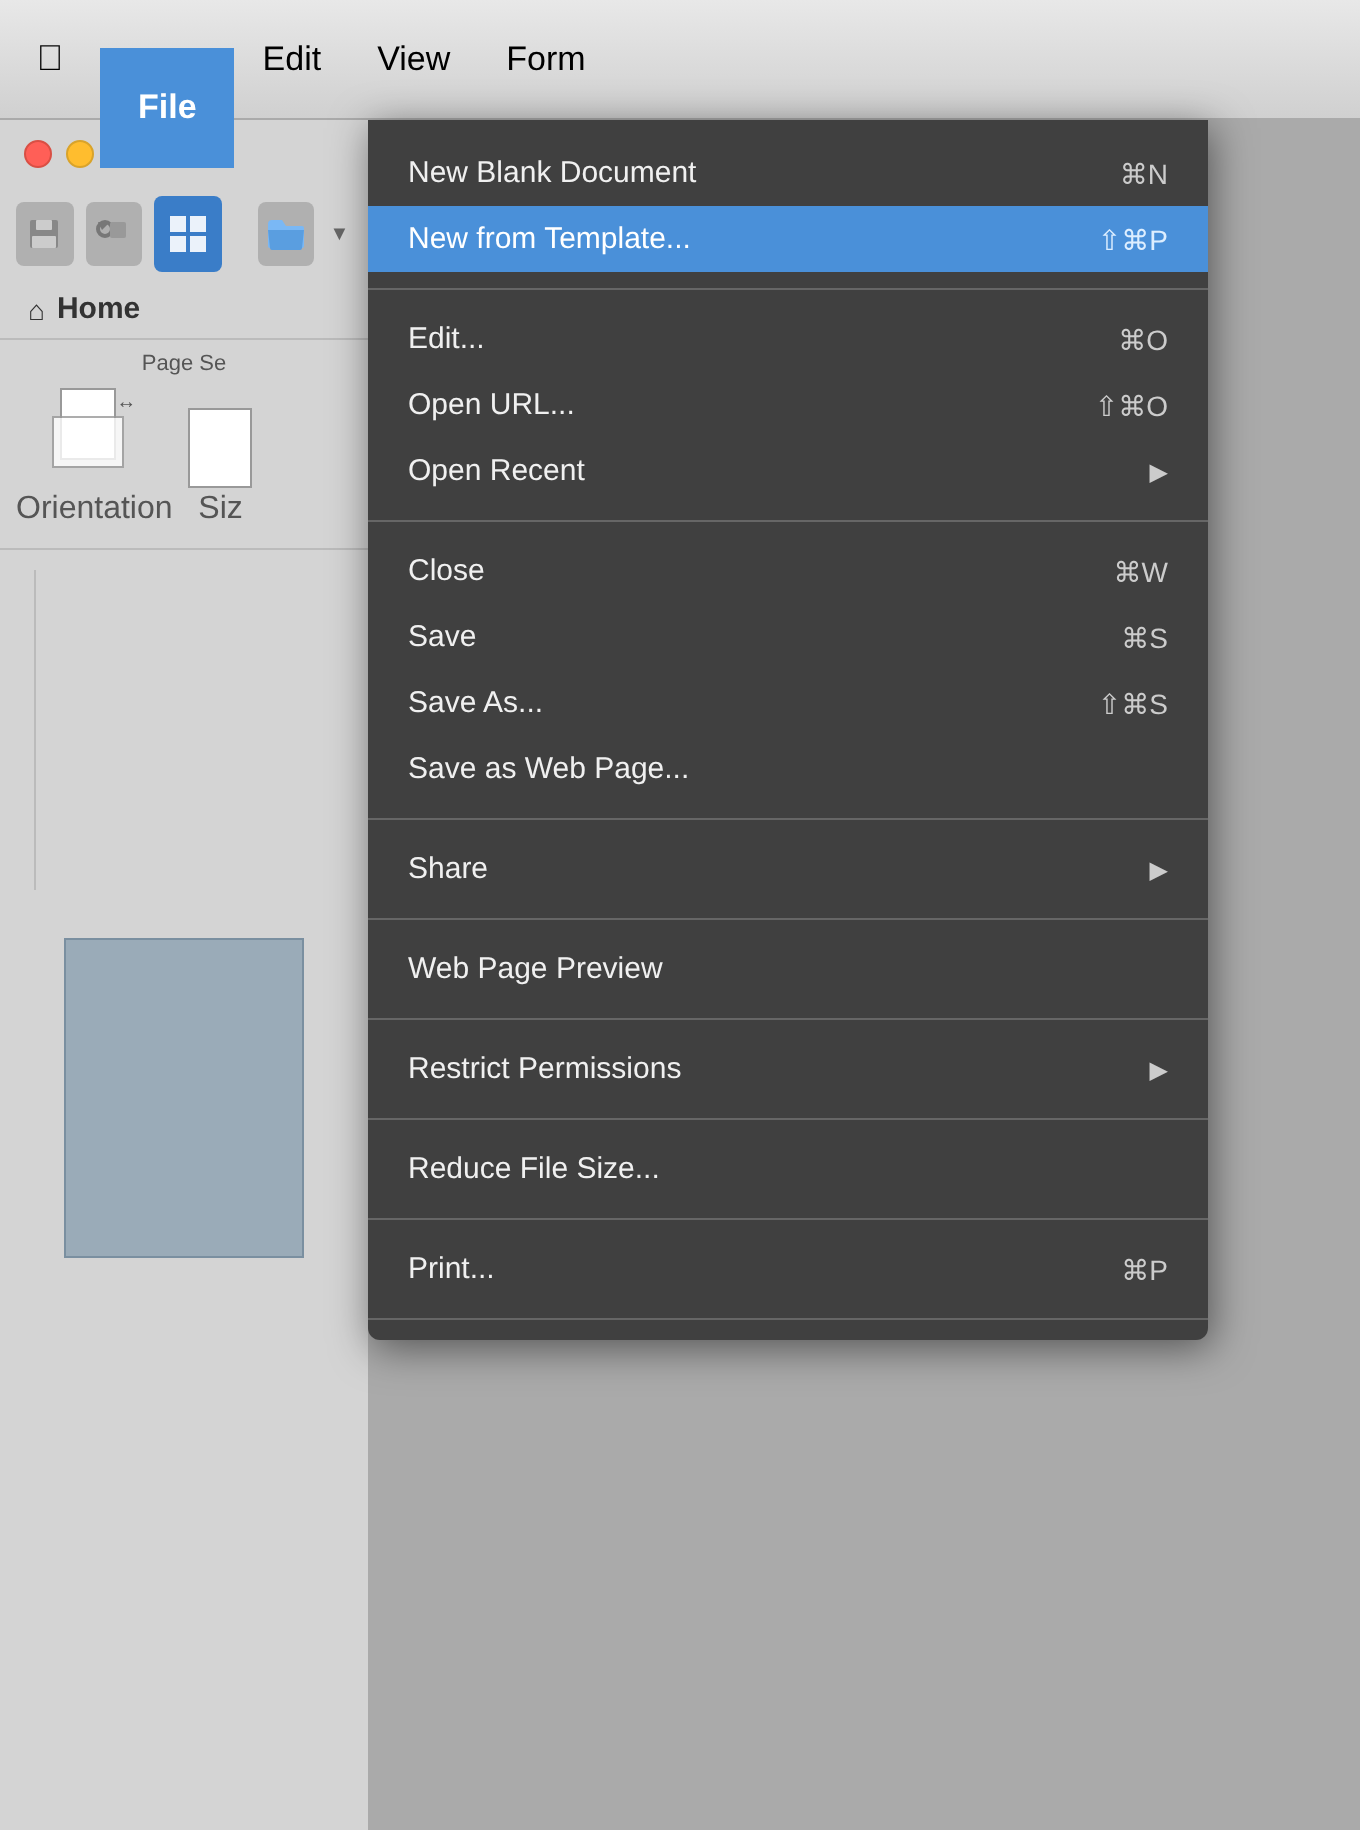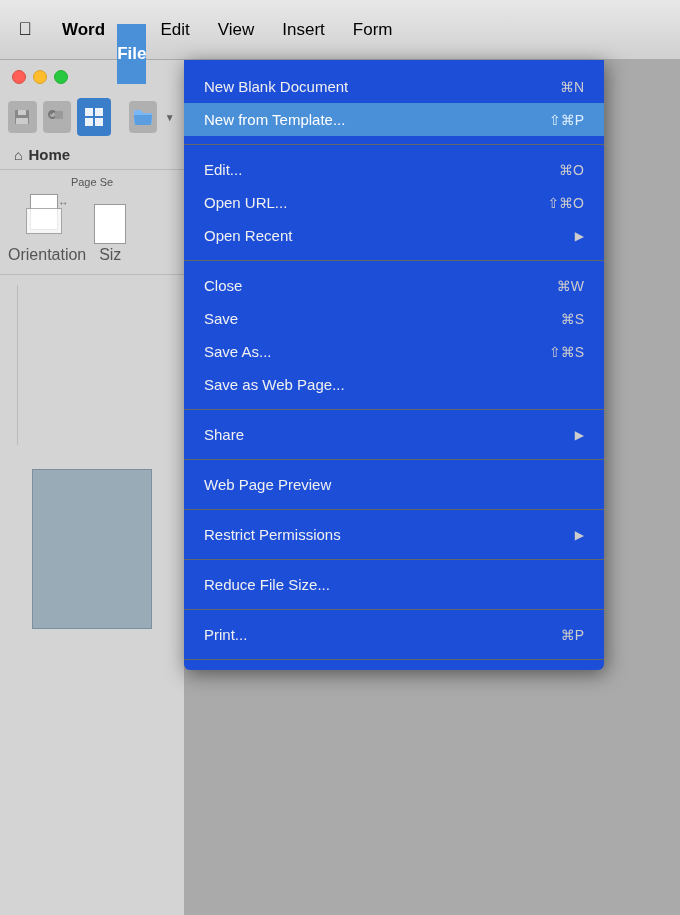--- a/index.html
+++ b/index.html
@@ -44,21 +44,21 @@
       display: flex;
       align-items: center;
       font-size: 17px;
       font-weight: 700;
       color: #000;
     }
 
     .menu-item-active {
       background: #4a90d9;
       color: white;
-      padding: 0 0;
+      padding: 0 19px;
       height: 60px;
       display: flex;
       align-items: center;
       font-size: 17px;
       font-weight: 600;
       margin-top: 48px;
     }
 
     .menu-item-bar {
       padding: 0 14px;
@@ -126,21 +126,21 @@
       flex-direction: column;
       align-items: center;
     }
 
     
     .dropdown-menu {
       position: absolute;
       top: 60px;
       left: 184px;
       width: 420px;
-      background: #1d4ed8;
+      background: #404040;
       z-index: 200;
       border-radius: 0 0 6px 6px;
       box-shadow: 2px 4px 20px rgba(0,0,0,0.5);
       padding: 6px 0;
     }
 
     .menu-section {
       padding: 4px 0;
     }
 
@@ -208,34 +208,28 @@
     }
 
   </style>
 </head>
 <body>
 
 <div class="menubar">
   <div class="apple-menu">
     <span style="font-size:18px;"></span>
   </div>
-  <div class="menu-item-word">
-    <span>Word</span>
-  </div>
   <div class="menu-item-active">
     <span>File</span>
   </div>
   <div class="menu-item-bar">
     <span>Edit</span>
   </div>
   <div class="menu-item-bar">
     <span>View</span>
-  </div>
-  <div class="menu-item-bar">
-    <span>Insert</span>
   </div>
   <div class="menu-item-bar">
     <span>Form</span>
   </div>
 </div>
 
 <div class="doc-area">
   <div class="traffic-lights">
     <div class="tl-red"></div>
     <div class="tl-yellow"></div>

